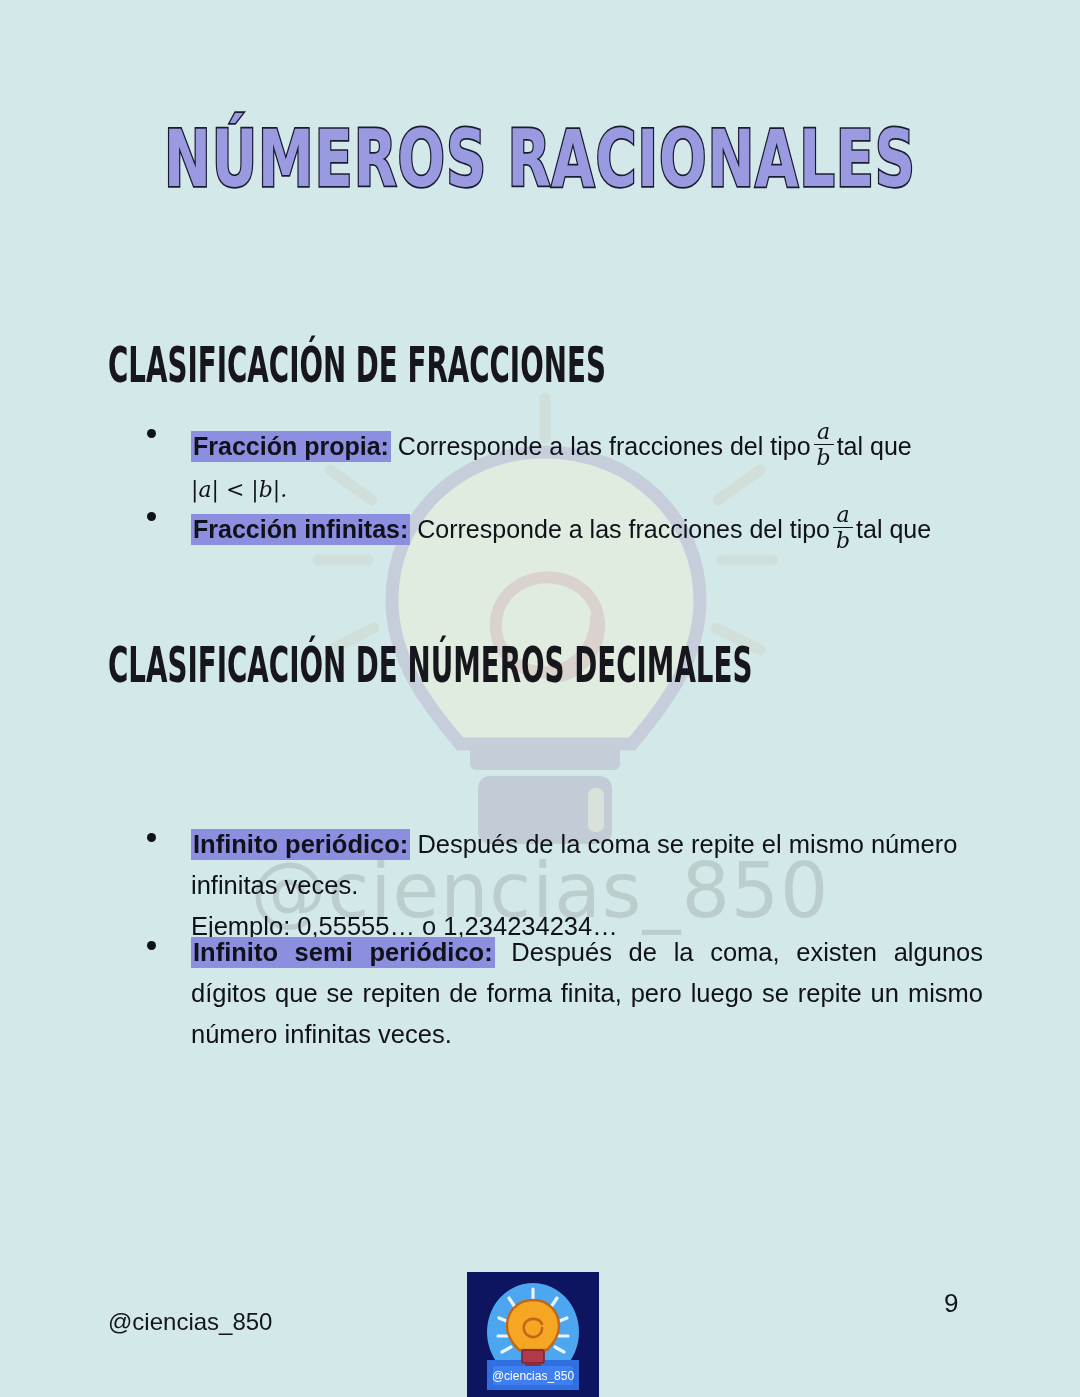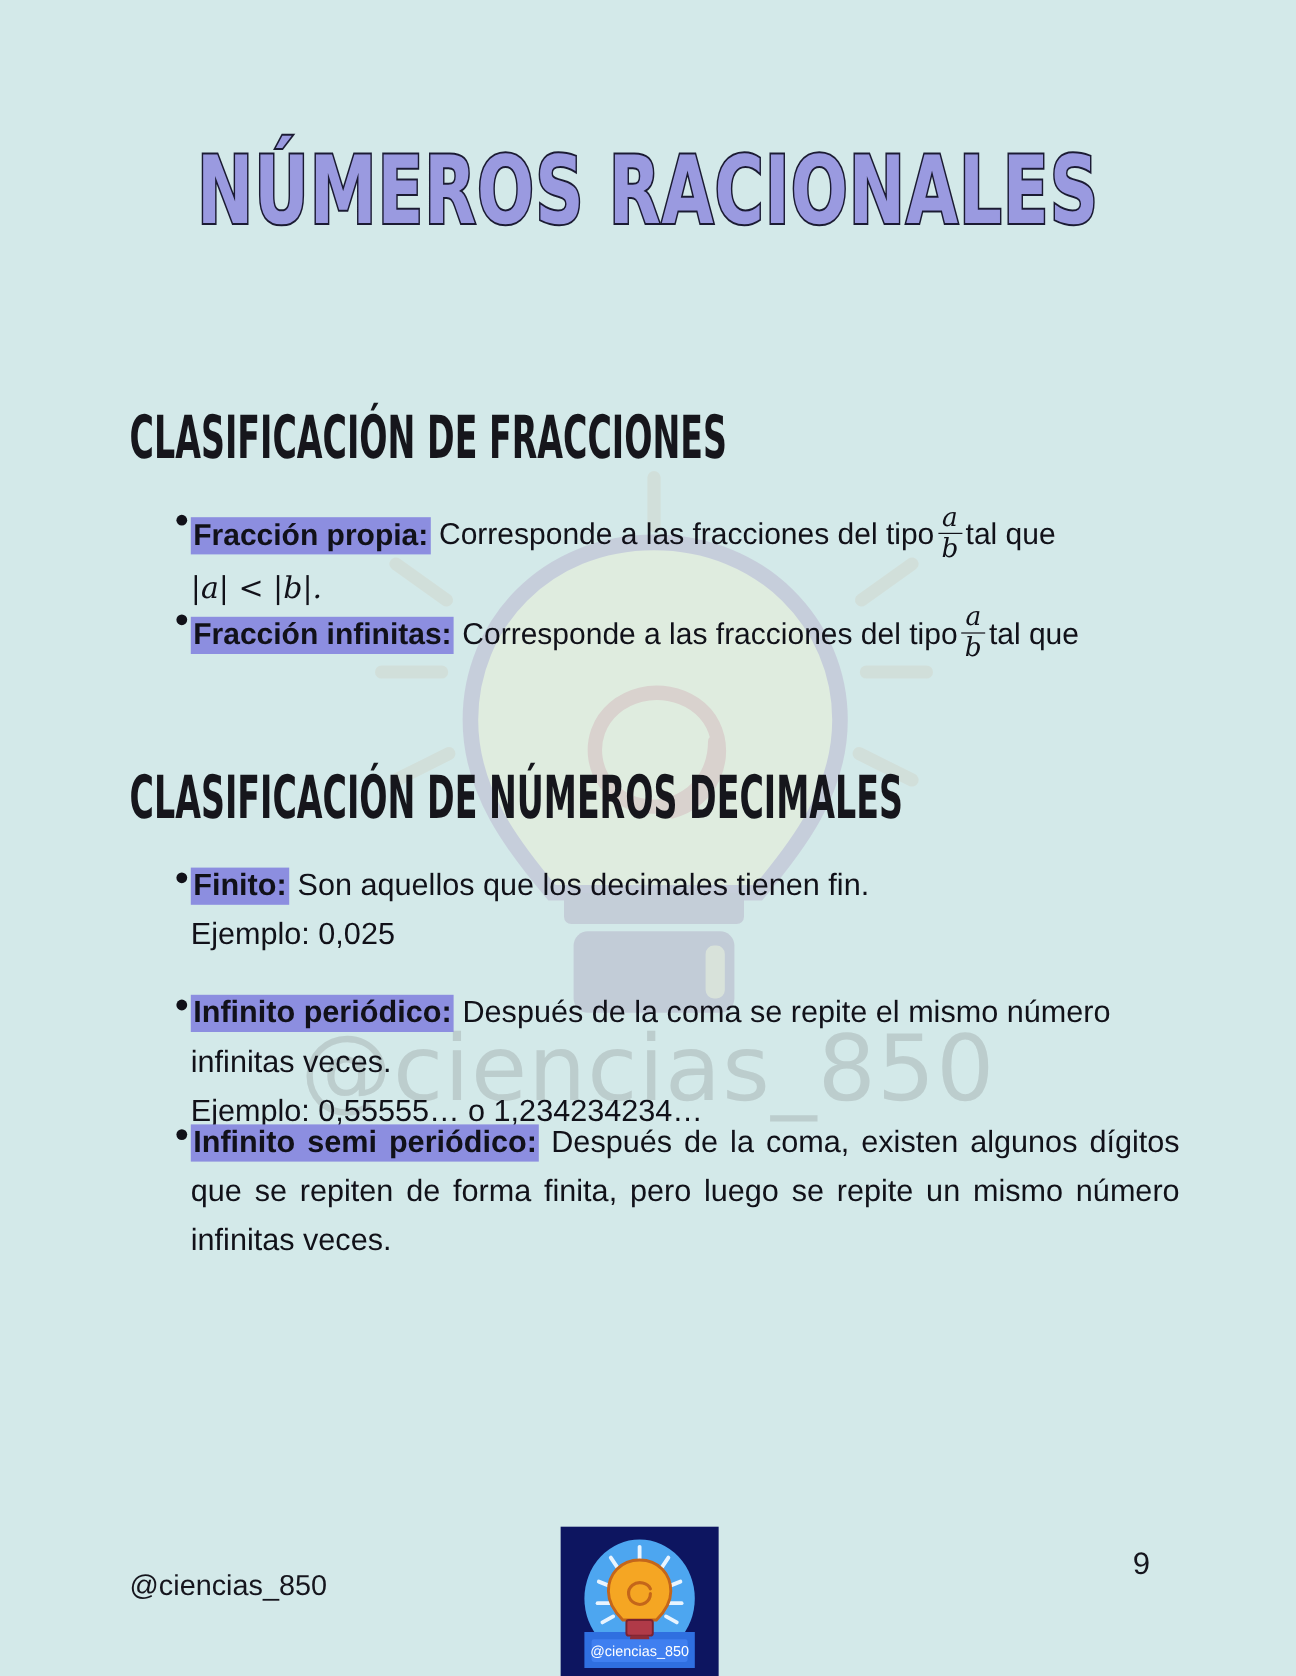--- a/index.html
+++ b/index.html
@@ -95,21 +95,21 @@
   .bullet-block .bullet-dot {
     position: absolute;
     left: 4px;
     top: 9px;
     width: 9px;
     height: 9px;
     border-radius: 50%;
     background: #111119;
   }
   .bullet-body {
-    margin-left: 16px;
+    margin-left: 48px;
   }
 
   
   .fracciones .bullet-body {
     font-family: "Liberation Sans", sans-serif;
     text-align: justify;
     font-size: 25px;
     line-height: 41px;
   }
   .decimales .bullet-body {
@@ -123,21 +123,21 @@
   .hl {
     background: #8c8ee0;
     padding: 1px 2px 2px 2px;
     font-weight: 600;
   }
 
   
   .math {
     font-family: "DejaVu Serif", serif;
     font-style: italic;
-    font-size: 25px;
+    font-size: 22px;
   }
   .frac {
     display: inline-block;
     vertical-align: -0.48em;
     text-align: center;
     font-family: "DejaVu Serif", serif;
     font-style: italic;
     font-size: 22px;
     line-height: 1.05;
     margin: 0 3px;
@@ -216,28 +216,20 @@
   <div class="bullet-block fracciones" style="top:503px;">
     <span class="bullet-dot"></span>
     <div class="bullet-body">
       <span class="hl">Fracción infinitas:</span>
       <span>Corresponde a las fracciones del tipo</span><span class="frac"><span class="num">a</span><span class="bar"></span><span class="den">b</span></span><span>tal que</span>
     </div>
   </div>
 
   <div class="section-heading" id="heading-decimales">CLASIFICACIÓN DE NÚMEROS DECIMALES</div>
 
-  <div class="bullet-block decimales" style="top:718px;">
-    <span class="bullet-dot"></span>
-    <div class="bullet-body nojustify">
-      <span class="hl">Finito:</span>
-      <span>Son aquellos que los decimales tienen fin.</span>
-      <div>Ejemplo: 0,025</div>
-    </div>
-  </div>
 
   <div class="bullet-block decimales" style="top:824px;">
     <span class="bullet-dot"></span>
     <div class="bullet-body nojustify">
       <span class="hl">Infinito periódico:</span>
       <span>Después de la coma se repite el mismo número infinitas veces.</span>
       <div>Ejemplo: 0,55555… o 1,234234234…</div>
     </div>
   </div>
 

